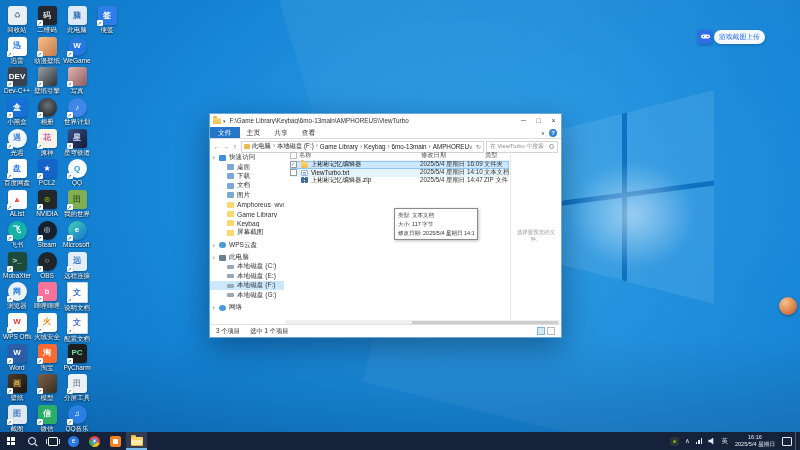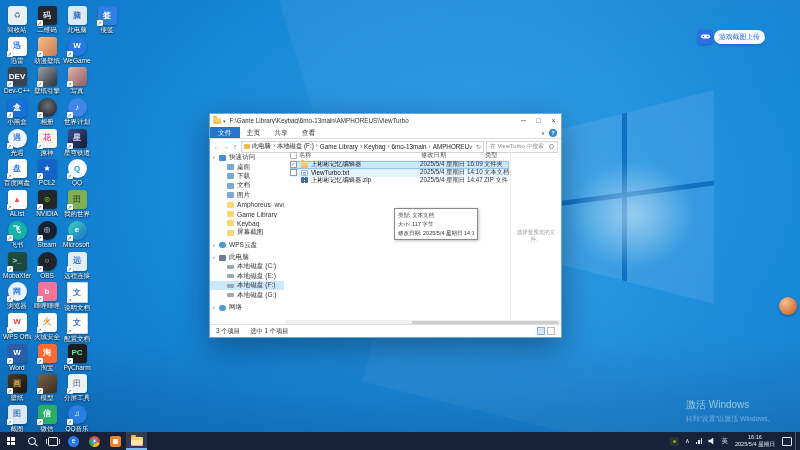--- a/index.html
+++ b/index.html
@@ -457,24 +457,20 @@
           <rect x="0" y="1.5" width="9" height="4" rx="2" fill="#fff"></rect>
           <circle cx="2.4" cy="3.5" r=".8" fill="#2e6ce8"></circle>
           <circle cx="6.6" cy="3.5" r=".8" fill="#2e6ce8"></circle>
         </svg>
     </span>
     <span class="pill-label">游戏截图上传</span>
   </div>
 
   <div id="floating-avatar"></div>
 
-  <div id="watermark">
-    <div class="wm1">激活 Windows</div>
-    <div class="wm2">转到“设置”以激活 Windows。</div>
-  </div>
 
   <div id="explorer">
     <div class="x-title">
       <span class="mini-folder"></span>
       <span class="qat-more">▾</span>
       <span class="x-title-text">F:\Game Library\Keybag\6mo-13main\AMPHOREUS\ViewTurbo</span>
       <span class="x-controls">
         <span class="x-cbtn">─</span>
         <span class="x-cbtn">□</span>
         <span class="x-cbtn">×</span>

